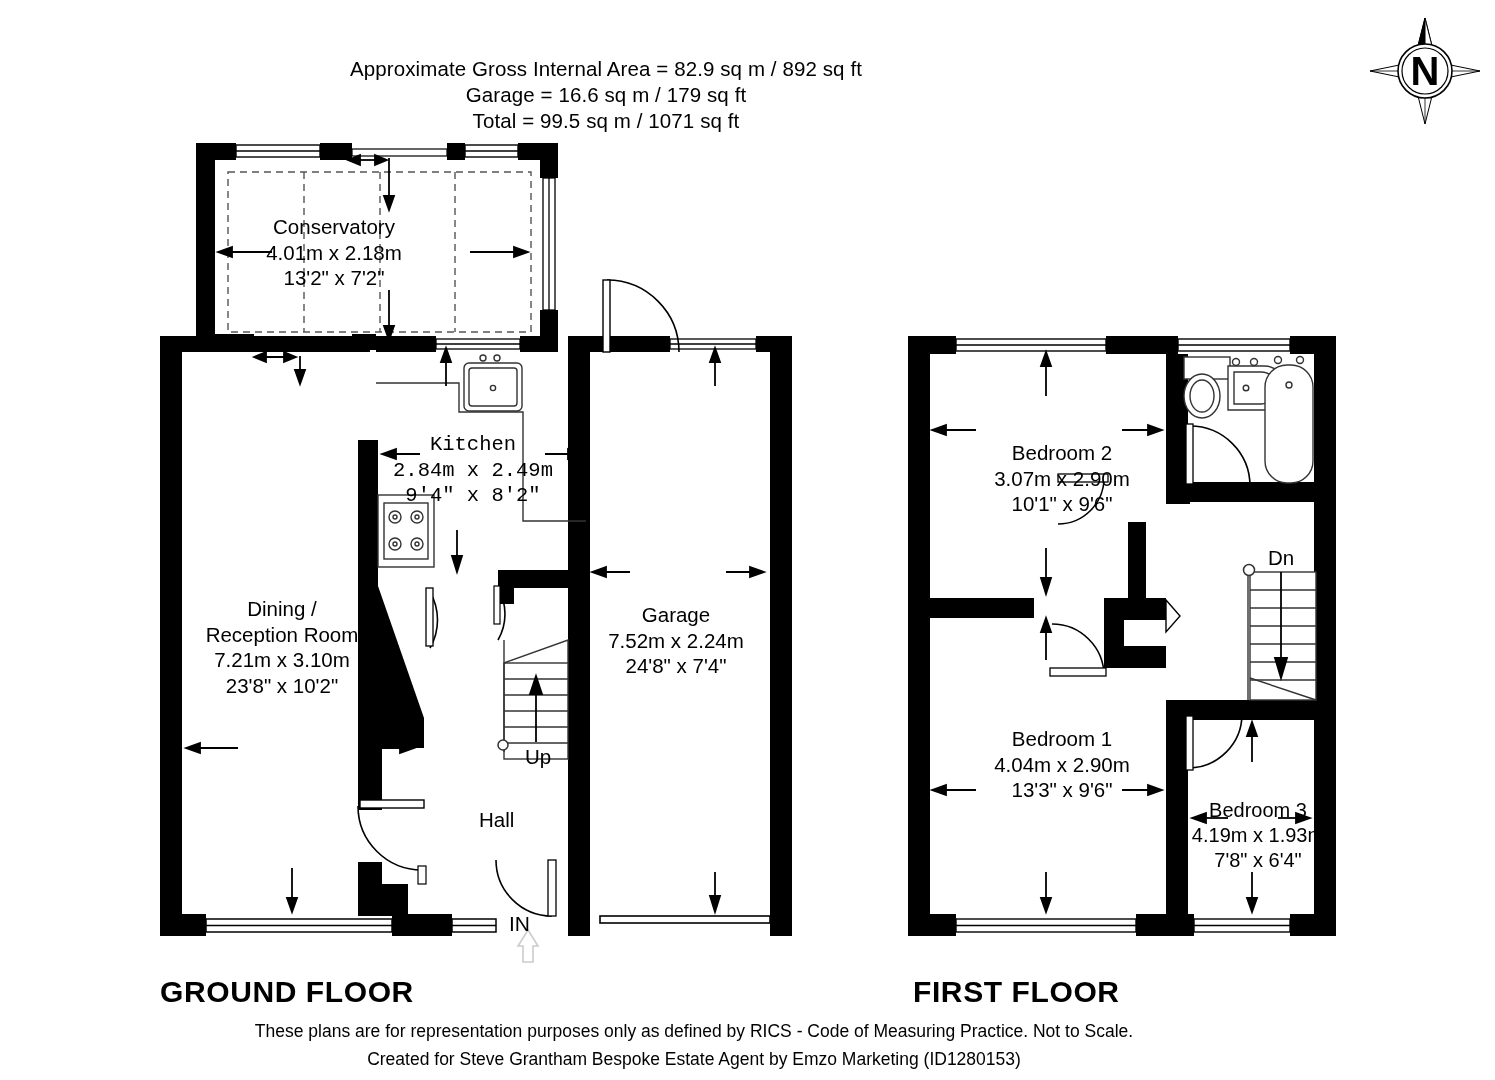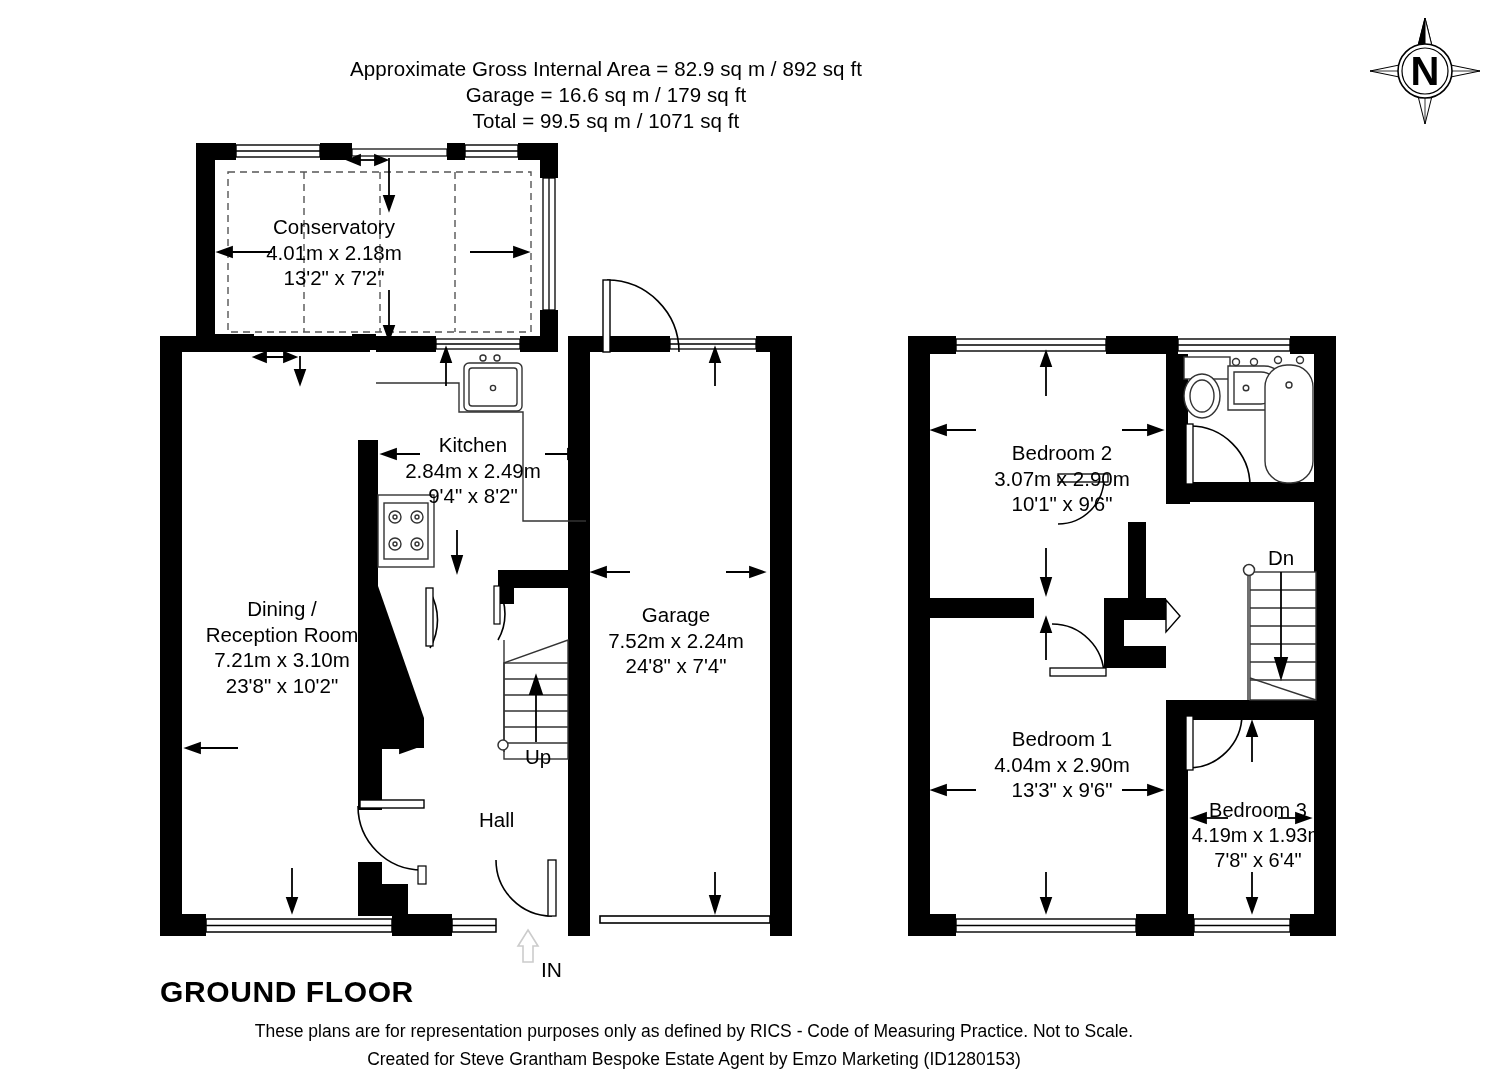--- a/index.html
+++ b/index.html
@@ -484,42 +484,42 @@
       </g>
     </g>
   </svg>
 
   <div class="rm-label" style="left:224px; top:214px; width:220px;">
     <div>Conservatory</div>
     <div>4.01m x 2.18m</div>
     <div>13'2" x 7'2"</div>
   </div>
 
-  <div class="rm-label" style="left:383px; top:432px; width:180px;">
+  <div class="rm-label" style="left:383px; top:432px; width:180px;font-family:Liberation Mono, monospace;">
     <div>Kitchen</div>
     <div>2.84m x 2.49m</div>
     <div>9'4" x 8'2"</div>
   </div>
 
   <div class="rm-label" style="left:192px; top:596px; width:180px;">
     <div>Dining /</div>
     <div>Reception Room</div>
     <div>7.21m x 3.10m</div>
     <div>23'8" x 10'2"</div>
   </div>
 
   <div class="rm-label" style="left:590px; top:602px; width:172px;">
     <div>Garage</div>
     <div>7.52m x 2.24m</div>
     <div>24'8" x 7'4"</div>
   </div>
 
   <div class="tag" style="left:479px; top:808px;">Hall</div>
   <div class="tag" style="left:525px; top:745px;">Up</div>
-  <div class="in-tag" style="left:509px; top:958px;margin-left:32px;">IN</div>
+  <div class="in-tag" style="left:509px; top:912px;">IN</div>
 
   <div class="rm-label" style="left:962px; top:440px; width:200px;">
     <div>Bedroom 2</div>
     <div>3.07m x 2.90m</div>
     <div>10'1" x 9'6"</div>
   </div>
 
   <div class="rm-label" style="left:962px; top:726px; width:200px;">
     <div>Bedroom 1</div>
     <div>4.04m x 2.90m</div>
@@ -528,17 +528,18 @@
 
   <div class="rm-label small" style="left:1178px; top:798px; width:160px;">
     <div>Bedroom 3</div>
     <div>4.19m x 1.93m</div>
     <div>7'8" x 6'4"</div>
   </div>
 
   <div class="tag" style="left:1268px; top:546px;">Dn</div>
 
   <div class="floor-title" id="title-ground">GROUND FLOOR</div>
+  <div class="floor-title" id="title-first">FIRST FLOOR</div>
 
   <div class="footer" id="foot1">These plans are for representation purposes only as defined by RICS - Code of Measuring Practice. Not to Scale.</div>
   <div class="footer" id="foot2">Created for Steve Grantham Bespoke Estate Agent by Emzo Marketing (ID1280153)</div>
 
 </div>
 
 </body></html>

